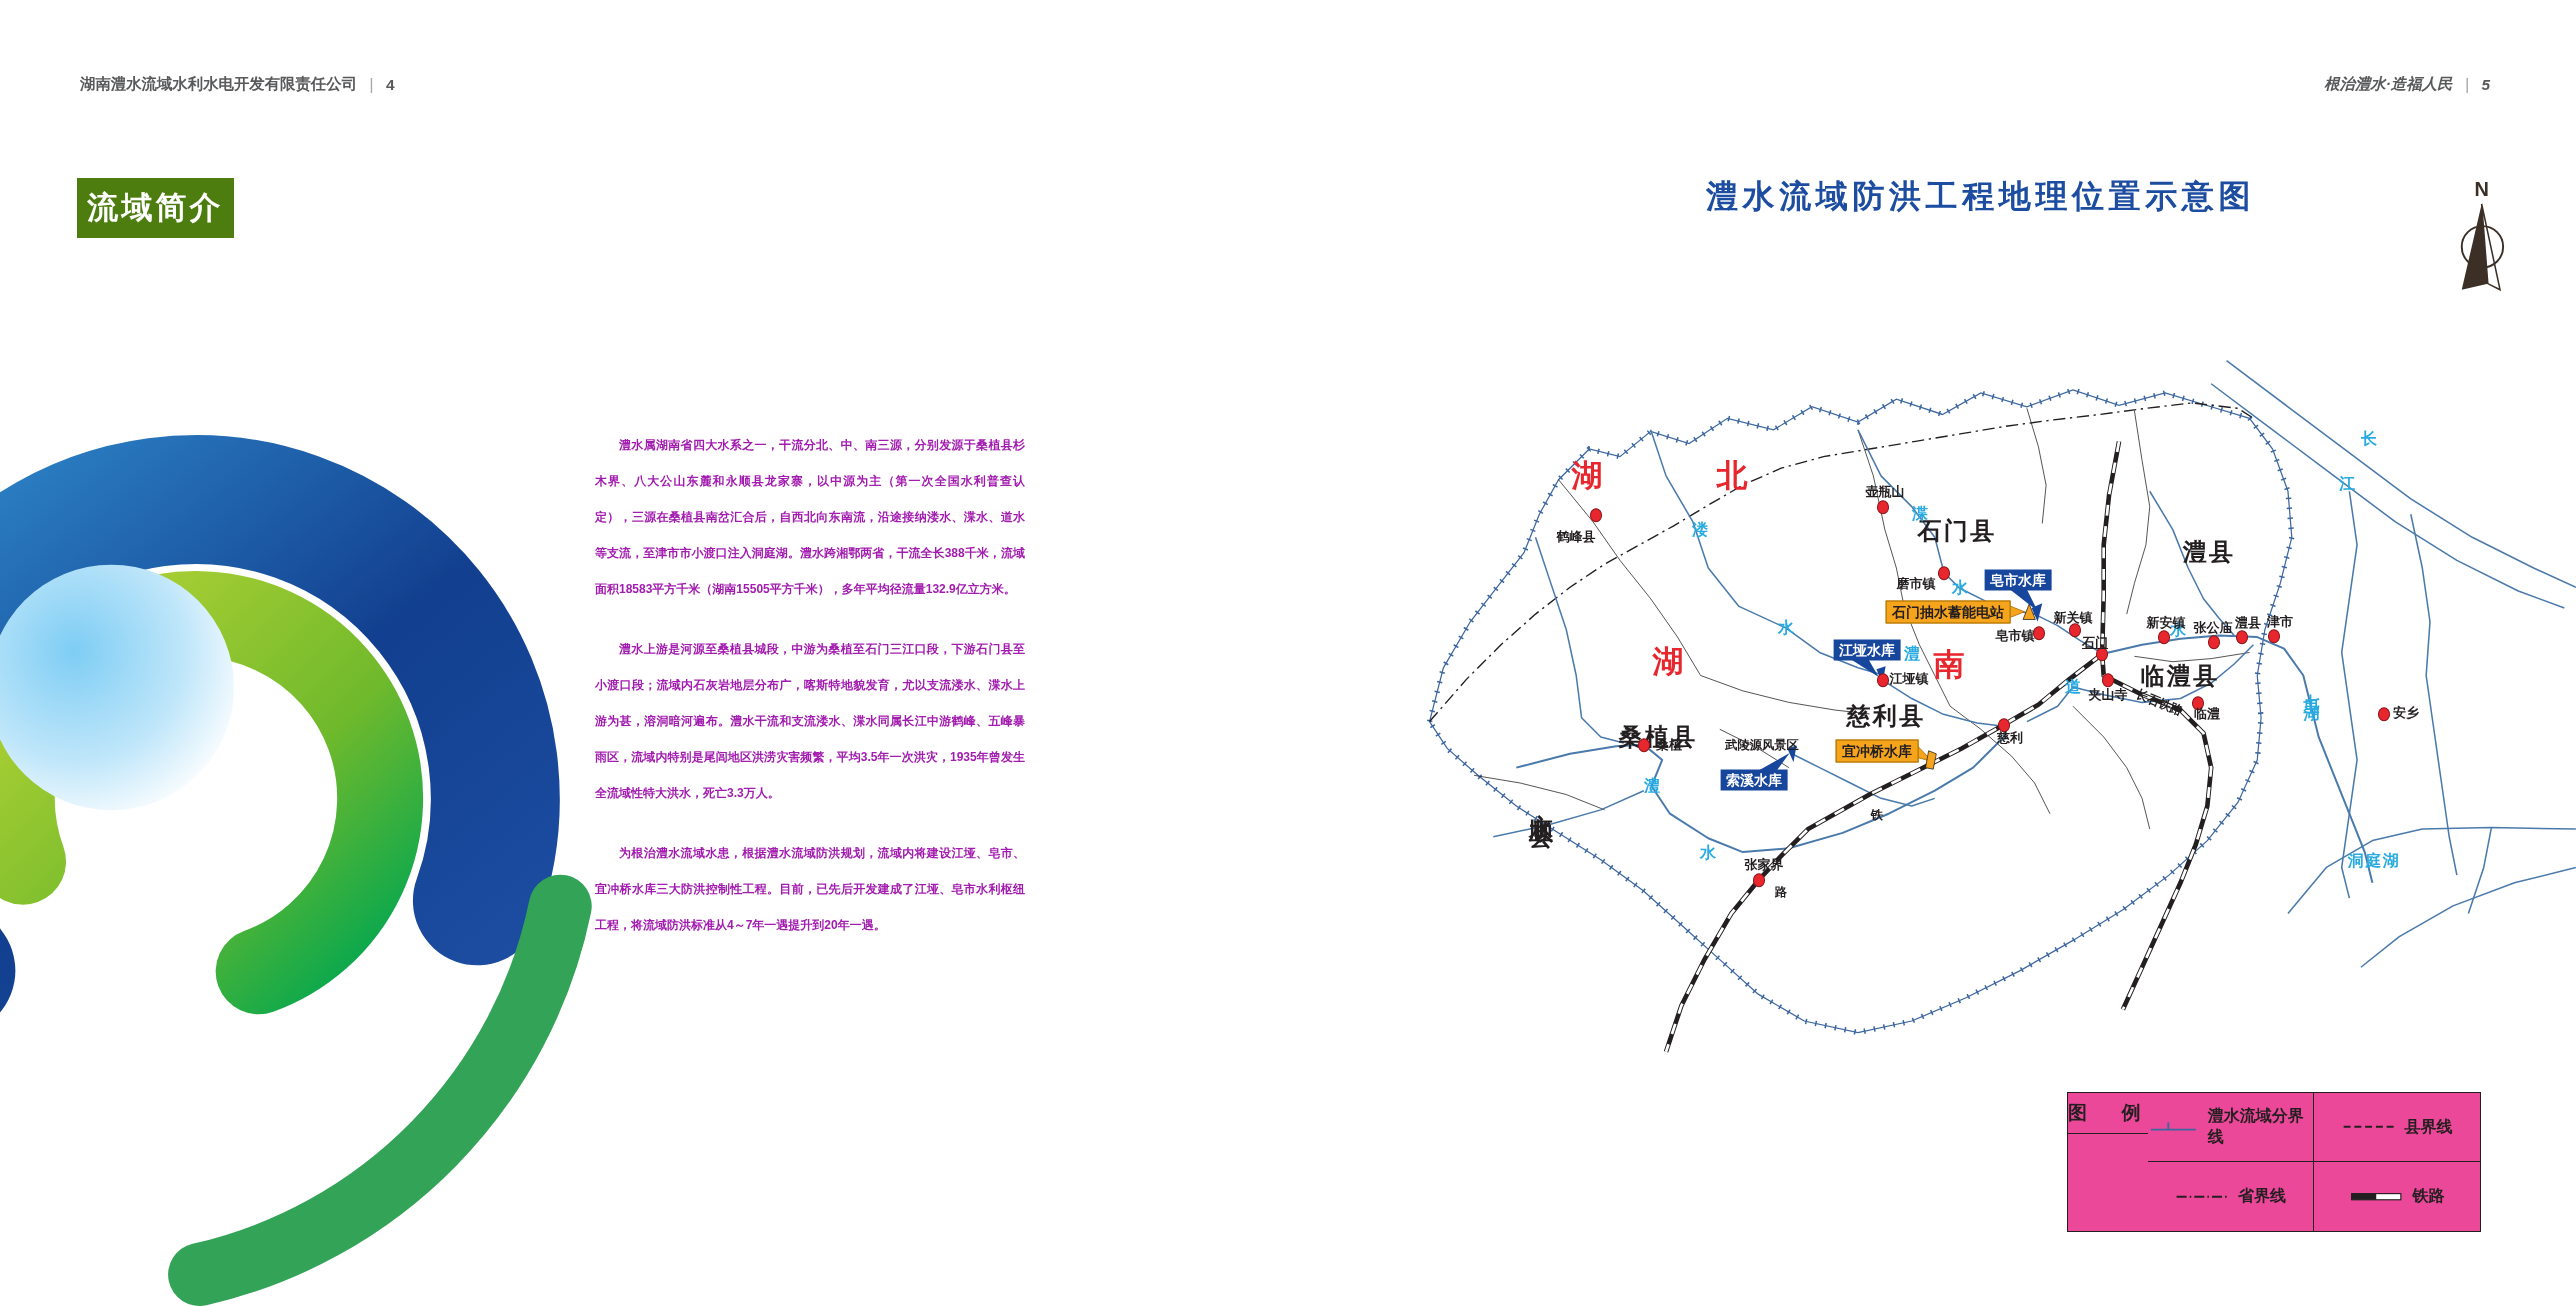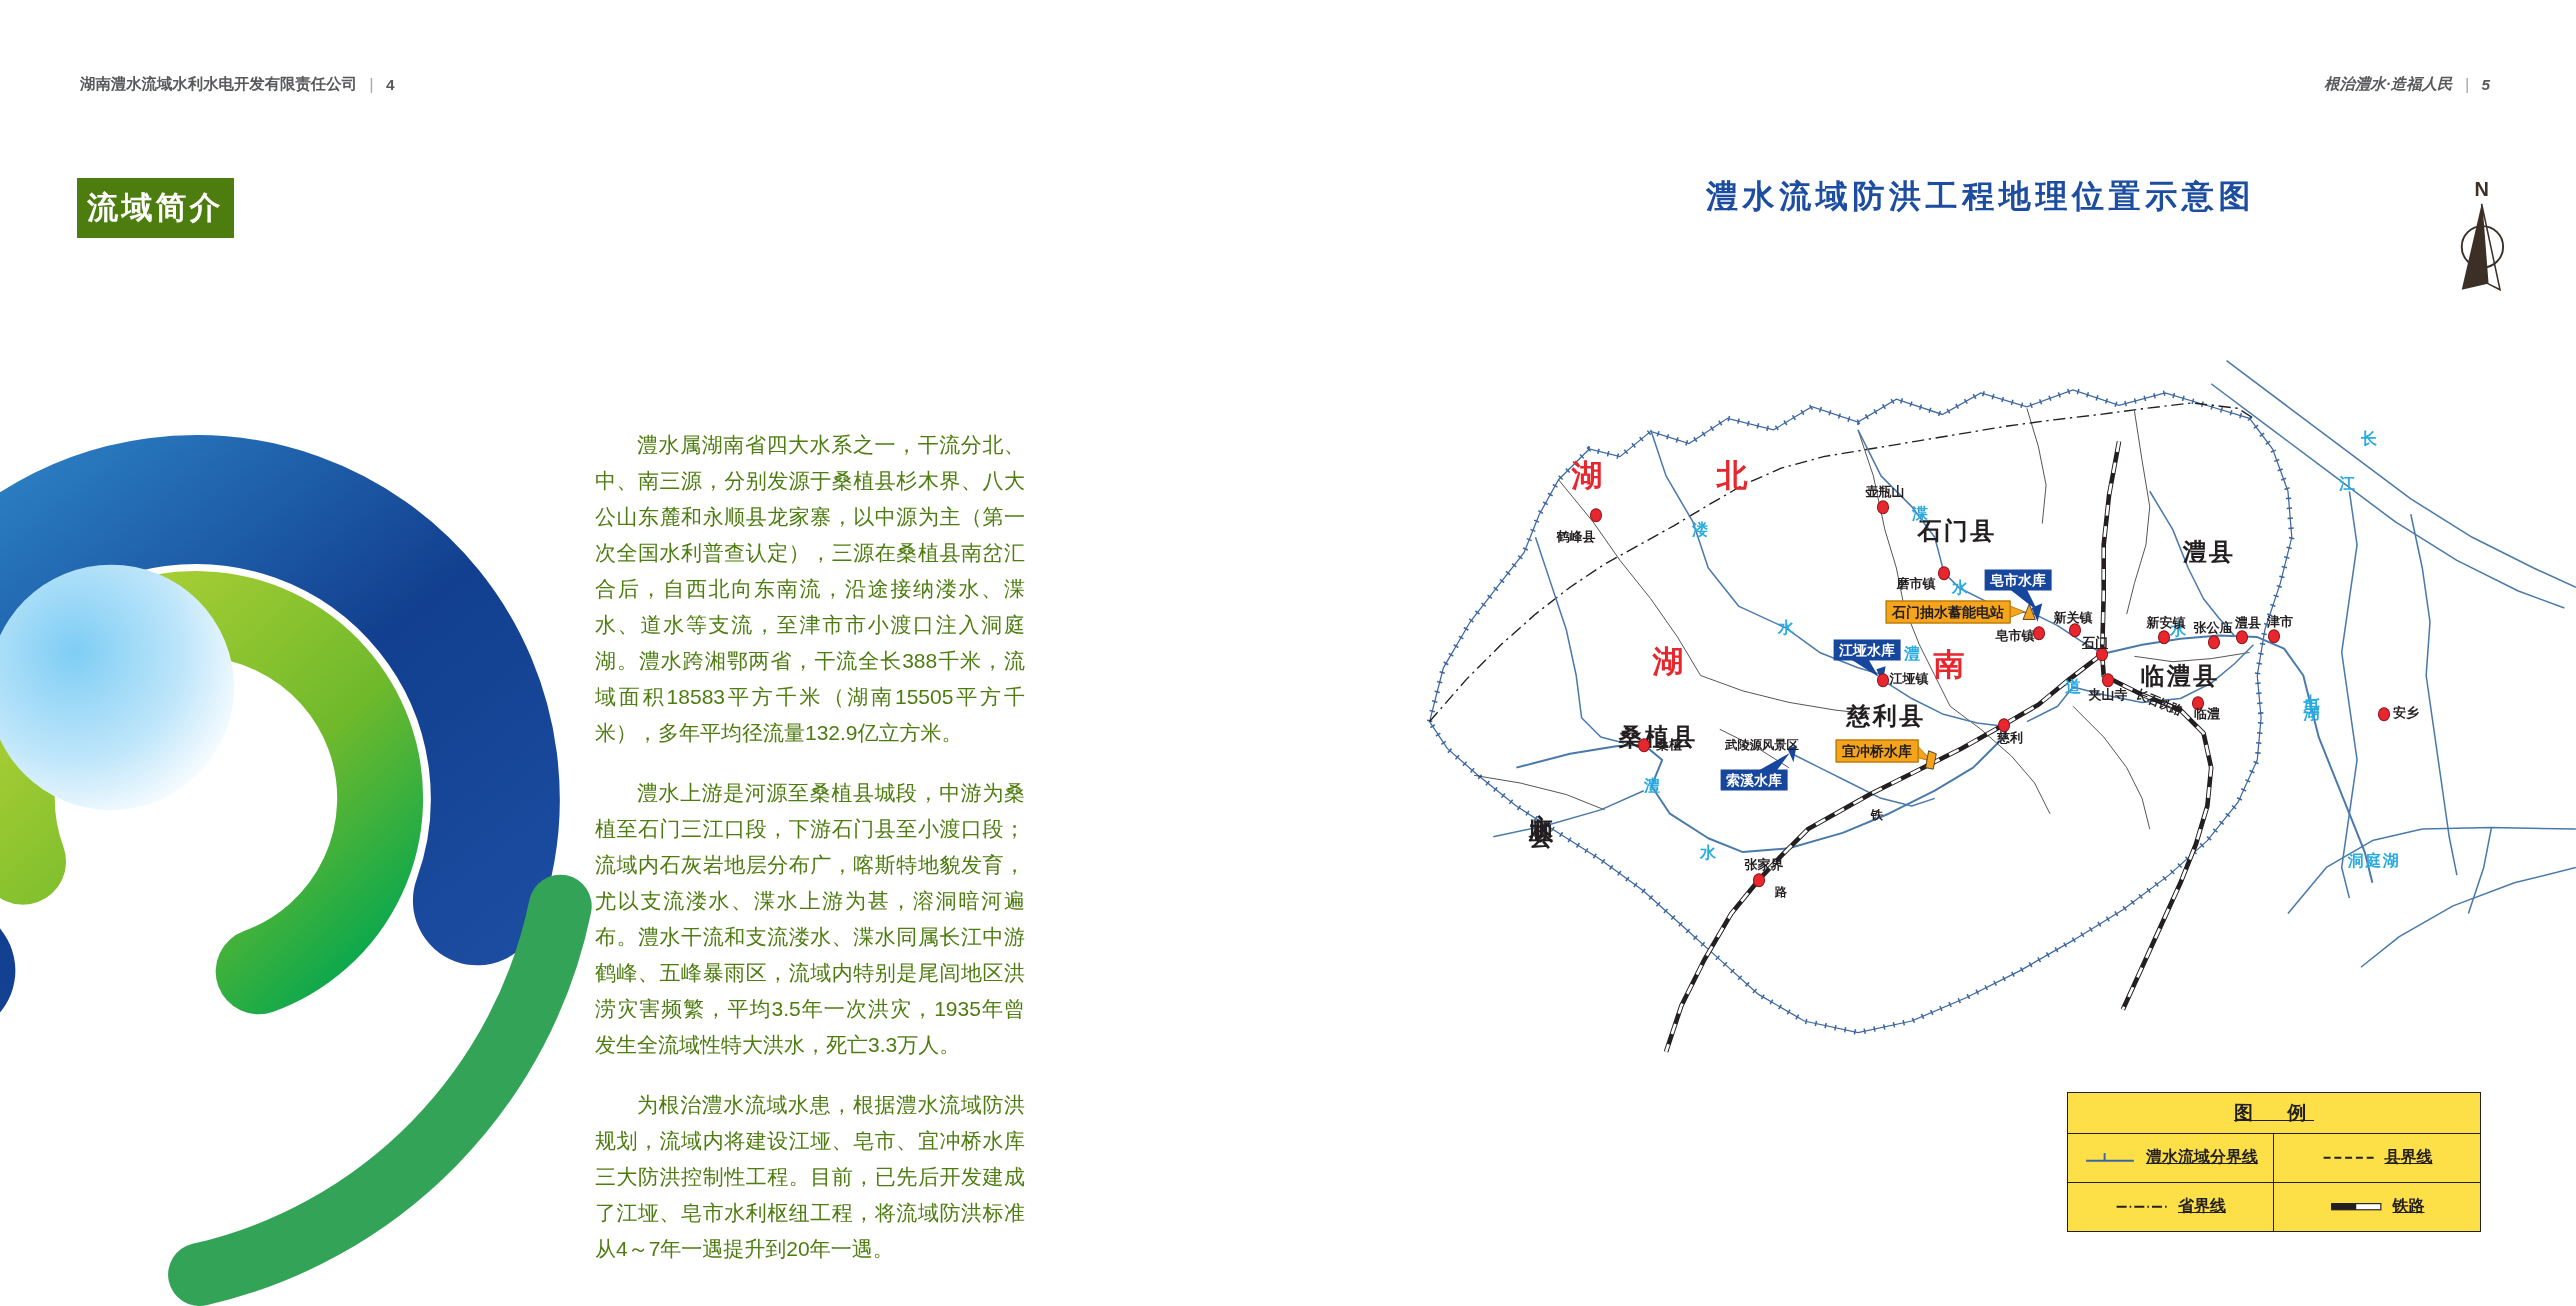--- a/index.html
+++ b/index.html
@@ -11,22 +11,22 @@
   .runhead{position:absolute;top:74px;font-size:15.4px;font-weight:bold;color:#58595b;
     display:flex;align-items:center;gap:12.3px;white-space:nowrap;}
   #head-left{left:80px;}
   #head-right{right:86px;font-style:italic;}
   .runhead .sep{color:#a7a9ac;font-weight:normal;font-size:17px;}
   
   #section-title-box{position:absolute;left:77px;top:178px;width:157px;height:60px;
     background:#4d7c0f;display:flex;align-items:center;justify-content:center;}
   #section-title-box span{color:#fff;font-size:31px;font-weight:bold;letter-spacing:3.1px;}
   #body-text{position:absolute;left:595px;top:427px;width:430px;}
-  #body-text p{margin:0 0 24px 0;font-size:21px;line-height:36px;font-weight:normal;
-    text-align:justify;text-indent:2em;color:#4d7c0f;}
+  #body-text p{margin:0 0 24px 0;font-size:12px;line-height:36px;font-weight:bold;
+    text-align:justify;text-indent:2em;color:#a21caf;}
   #logo{position:absolute;left:0;top:415px;width:614px;height:891px;}
   
   #map-title{position:absolute;left:1706px;top:175px;font-size:32px;font-weight:bold;
     color:#1c4da1;letter-spacing:4.6px;white-space:nowrap;}
   #compass{position:absolute;left:2451px;top:170px;}
   #map-area{position:absolute;left:1378px;top:330px;width:1198px;height:906px;}
   #map-labels{position:absolute;left:0;top:0;width:2576px;height:1306px;pointer-events:none;}
   .ml{position:absolute;transform:translate(-50%,-50%);white-space:nowrap;font-weight:bold;color:#231f20;}
   .ml.prov{font-size:31px;color:#e8262d;}
   .ml.county{font-size:24px;letter-spacing:2.3px;}
@@ -37,21 +37,21 @@
   .ml.rail{font-size:12.3px;}
   .ml.vertical{writing-mode:vertical-lr;letter-spacing:5.4px;white-space:normal;}
   .town-dot{position:absolute;width:10px;height:11.5px;border-radius:50%;
     background:#e8262d;border:0.8px solid #8c1418;transform:translate(-50%,-50%);}
   .callout{position:absolute;transform:translate(-50%,-50%);font-size:14px;font-weight:bold;
     padding:1.5px 5.4px;white-space:nowrap;}
   .callout.built{background:#17469d;color:#ffffff;}
   .callout.planned{background:#f7a41d;color:#231f20;border:0.8px solid #a06a00;}
   
   #legend{position:absolute;left:2067px;top:1092px;width:412px;height:138px;
-    border:1.5px solid #231f20;background:#fde047;display:flex;flex-direction:column;text-decoration:underline;}
+    border:1.5px solid #231f20;background:#ec4899;display:flex;}
   #legend .lg-title{height:40px;border-bottom:1.5px solid #231f20;display:flex;
     align-items:center;justify-content:center;font-size:19px;font-weight:bold;letter-spacing:7.7px;}
   #legend .lg-grid{flex:1;display:grid;grid-template-columns:1fr 1fr;grid-template-rows:1fr 1fr;}
   #legend .lg-cell{display:flex;align-items:center;justify-content:center;gap:9px;}
   #legend .lg-cell.bl{border-right:1.2px solid #231f20;border-bottom:1.2px solid #231f20;}
   #legend .lg-cell.br{border-bottom:1.2px solid #231f20;}
   #legend .lg-cell.cl{border-right:1.2px solid #231f20;}
   #legend .lg-label{font-size:16px;font-weight:bold;}
 </style>
 </head>

